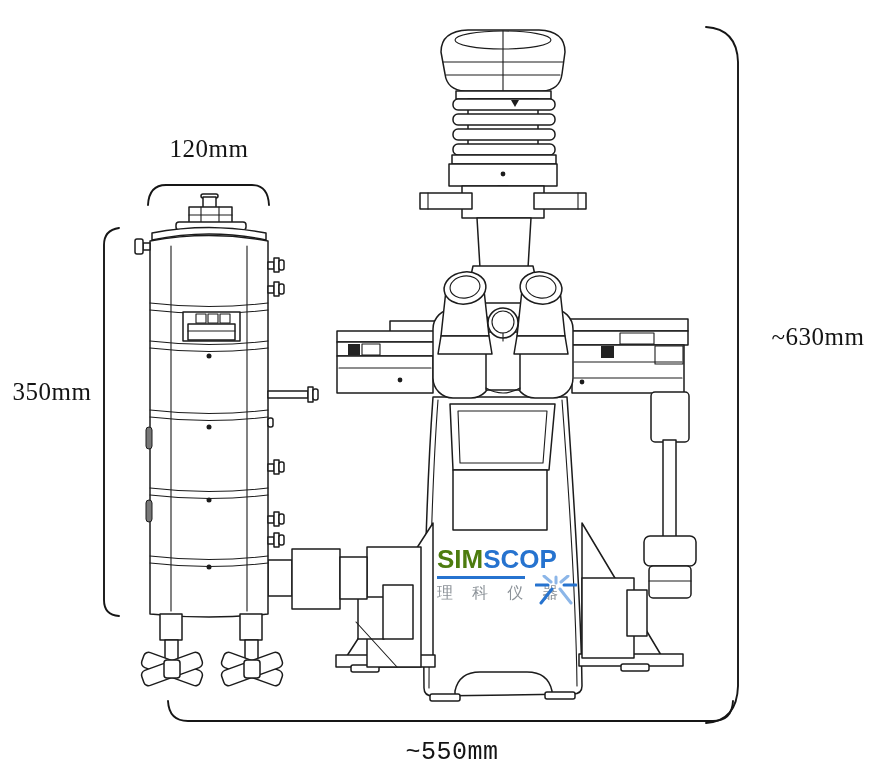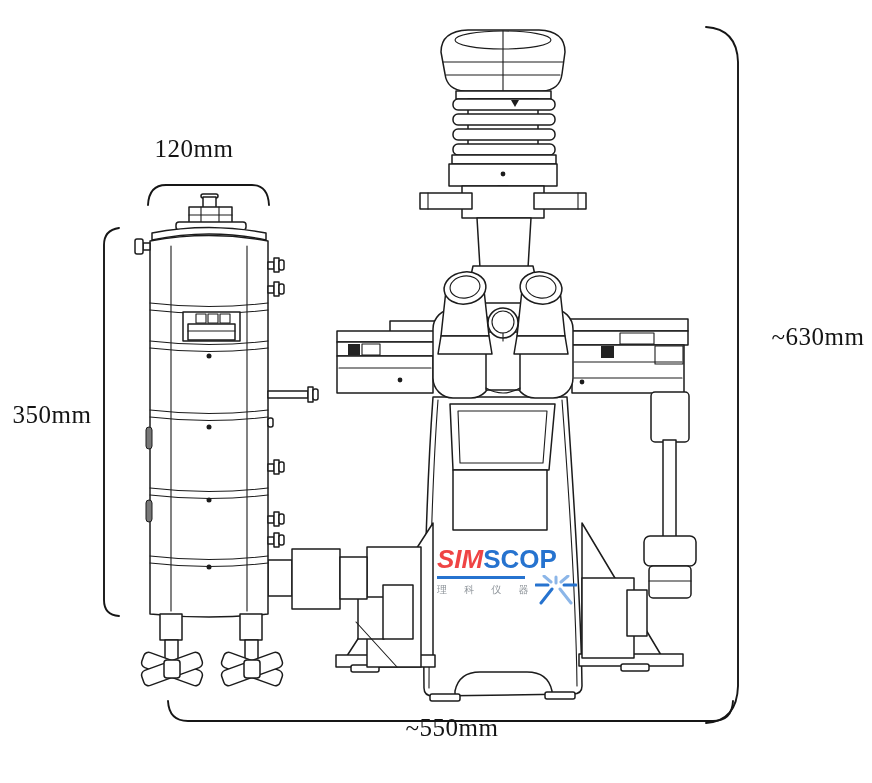--- a/index.html
+++ b/index.html
@@ -14,24 +14,24 @@
   .darkfill{fill:#222;stroke:none;}
   .grayfill{fill:#777;stroke:#1c1c1c;stroke-width:1;}
   .dot{fill:#1c1c1c;stroke:none;}
   
   .dim{position:absolute;font-size:25px;color:#141414;white-space:nowrap;
        transform:translate(-50%,-50%);letter-spacing:0.5px;}
   
   .logo{position:absolute;left:437px;top:546px;width:132px;}
   .logo-word{font-family:"Liberation Sans",sans-serif;font-weight:bold;font-size:26px;
              line-height:1;letter-spacing:0px;white-space:nowrap;}
-  .logo-sim{color:#ef4444;font-style:italic;}
+  .logo-sim{color:#4d7c0f;}
   .logo-scop{color:#2673cf;margin-top:36px;}
   .logo-line{width:88px;height:3px;background:#2673cf;margin-top:4px;}
-  .logo-cn{font-family:"DejaVu Sans",sans-serif;font-size:10px;color:#8d9399;
+  .logo-cn{font-family:"DejaVu Sans",sans-serif;font-size:16px;color:#8d9399;
            letter-spacing:7px;margin-top:4px;white-space:nowrap;}
   .logo-star{position:absolute;right:-8px;top:29px;}
 </style>
 </head>
 <body>
 
 <div class="canvas">
 
   <svg class="art" width="872" height="783" viewBox="0 0 872 783">
 
@@ -247,24 +247,24 @@
             <rect class="ln" x="-31" y="-8" width="62" height="16" rx="5"></rect>
           </g>
         <g transform="rotate(-20)">
             <rect class="ln" x="-31" y="-8" width="62" height="16" rx="5"></rect>
           </g>
         <rect class="ln" x="-8" y="-9" width="16" height="18" rx="3"></rect>
       </g>
     </g>
   </svg>
 
-  <div class="dim" style="left:194px;top:149px;font-family:Liberation Serif, serif;">120mm</div>
-  <div class="dim" style="left:52px;top:415px;text-align:right;">350mm</div>
+  <div class="dim" style="left:209px;top:149px;font-family:Liberation Serif, serif;">120mm</div>
+  <div class="dim" style="left:52px;top:392px;text-align:right;">350mm</div>
   <div class="dim" style="left:818px;top:321px;margin-top:16px;">~630mm</div>
-  <div class="dim" style="left:452px;top:728px;">~550mm</div>
+  <div class="dim" style="left:452px;top:752px;font-family:Liberation Mono, monospace;">~550mm</div>
 
   <div class="logo">
     <div class="logo-word"><span class="logo-sim">SIM</span><span class="logo-scop">SCOP</span></div>
     <div class="logo-line"></div>
     <div class="logo-cn">理 科 仪 器</div>
     <svg class="logo-star" width="42" height="30" viewBox="0 0 42 30">
       <g fill="none" stroke-linecap="round">
         <path d="M1,10 H13" stroke="#2673cf" stroke-width="3"></path>
         <path d="M29,10 H41" stroke="#2673cf" stroke-width="3"></path>
         <path d="M21,2 V8" stroke="#8cb6e8" stroke-width="3"></path>

